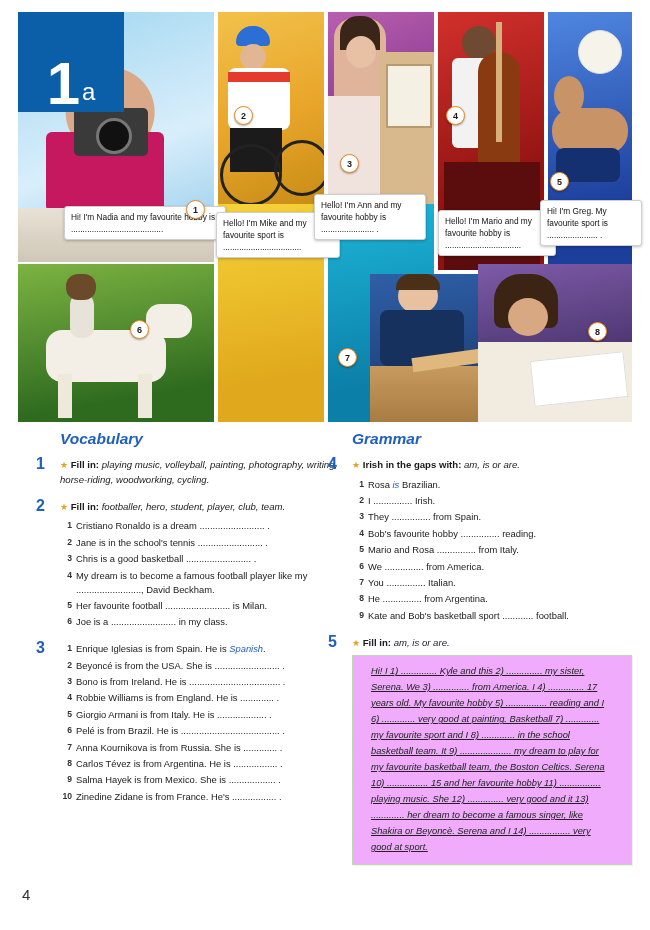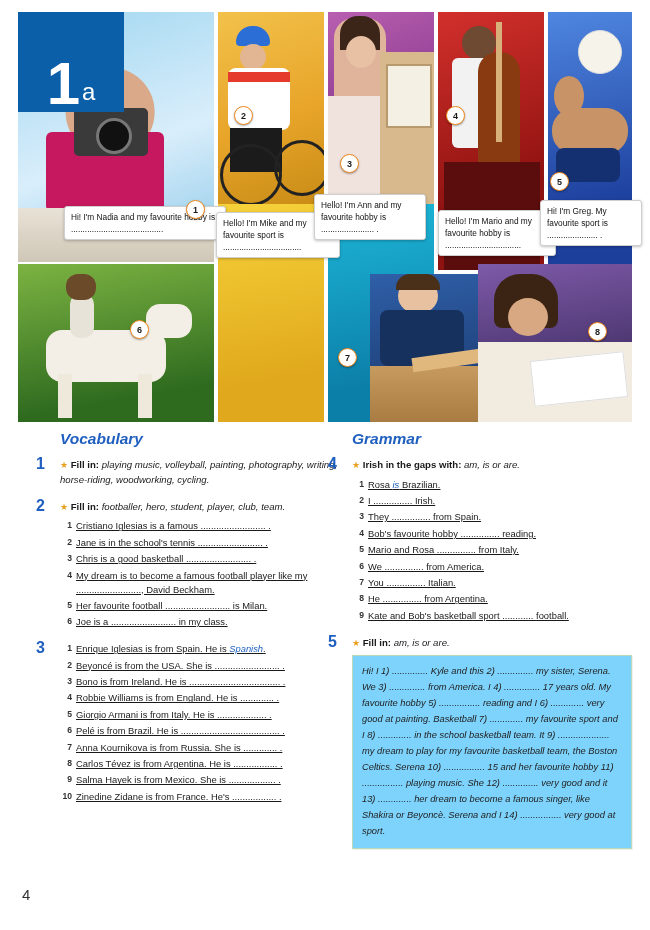--- a/index.html
+++ b/index.html
@@ -63,38 +63,39 @@
   .ex{position:relative;margin-bottom:13px;}
   .ex-num{
     position:absolute;left:-24px;top:-3px;
     font-size:16px;font-weight:bold;color:#1f5fbf;
   }
   .ex-head{font-size:9.6px;line-height:1.5;margin:0 0 5px 0;}
   .star{color:#e8a020;font-size:9px;}
   .ex-head b{font-weight:bold;}
   .ex-head i{font-style:italic;}
 
-  ol.items{margin:0;padding:0;list-style:none;counter-reset:it;text-decoration:underline;}
+  ol.items{margin:0;padding:0;list-style:none;counter-reset:it;}
   ol.items li{
     position:relative;padding-left:16px;margin-bottom:2.5px;
     font-size:9.4px;line-height:1.48;
   }
   ol.items li:before{
     counter-increment:it;content:counter(it);
     position:absolute;left:0;top:0;width:12px;text-align:right;
     font-size:8.6px;font-weight:bold;color:#333;
   }
   .ital{font-style:italic;color:#1f5fbf;}
 
   
   .cloze{
-    background:#7dd3fc;border:1px solid #bcd9b4;
-    padding:8px 9px;font-size:9.3px;line-height:1.72;
+    background:#f0abfc;border:1px solid #bcd9b4;
+    padding:8px 18px;font-size:9.3px;line-height:1.72;
     font-style:italic;color:#222;
     box-shadow:1px 1px 0 rgba(0,0,0,.06);
+    text-decoration:underline;
   }
 
   .pagenum{position:absolute;left:22px;top:886px;font-size:15px;color:#333;}
 </style>
 </head>
 <body>
 
 <div class="page">
 
   <div class="collage">
@@ -213,21 +214,21 @@
       </div>
 
       <div class="ex">
         <div class="ex-num">2</div>
         <p class="ex-head">
           <span class="star">★</span>
           <b>Fill in:</b>
           <i>footballer, hero, student, player, club, team.</i>
         </p>
         <ol class="items">
-          <li>Cristiano Iglesias is a famous ......................... .</li>
+          <li>Cristiano Ronaldo is a dream ......................... .</li>
           <li>Jane is in the school's tennis ......................... .</li>
           <li>Chris is a good basketball ......................... .</li>
           <li>My dream is to become a famous football player like my ........................., David Beckham.</li>
           <li>Her favourite football ......................... is Milan.</li>
           <li>Joe is a ......................... in my class.</li>
         </ol>
       </div>
 
       <div class="ex">
         <div class="ex-num">3</div>

